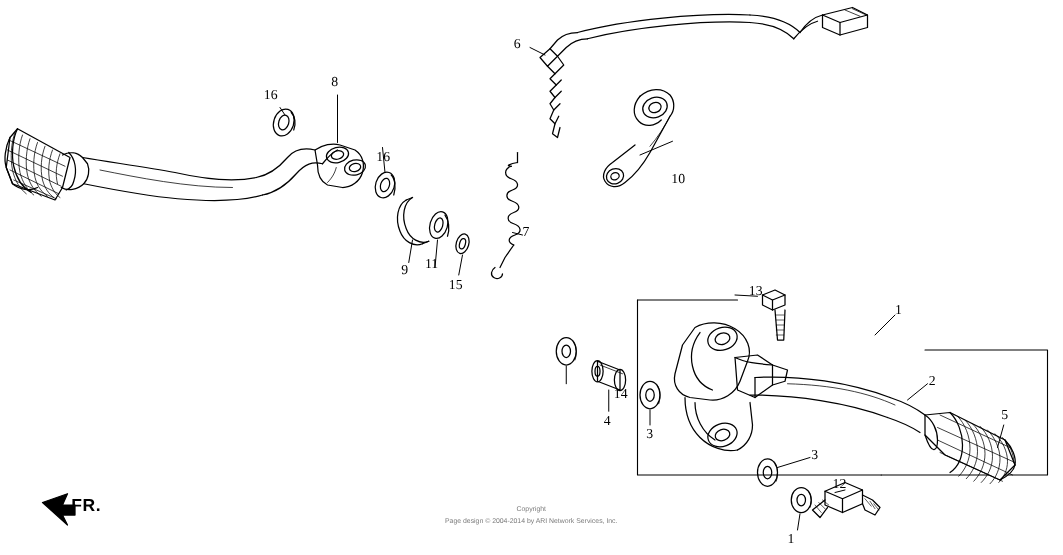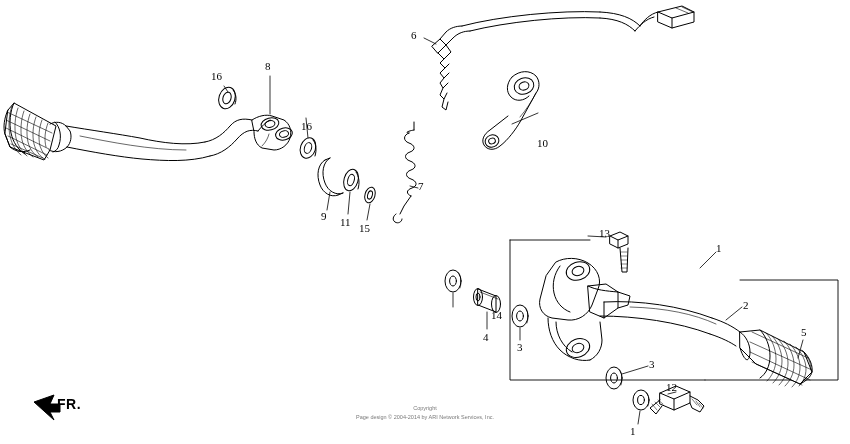--- a/index.html
+++ b/index.html
@@ -280,21 +280,21 @@
 
     <g>
       <path d="M34,402 L54,395 L50,404 L60,404 L60,412 L50,412 L54,420 Z" fill="#000" stroke="#000" stroke-width="1" stroke-linejoin="round"></path>
     </g>
   </svg>
 
   <div class="lbl" style="left:211px;top:71px;">16</div>
   <div class="lbl" style="left:265px;top:61px;">8</div>
   <div class="lbl" style="left:301px;top:121px;">16</div>
   <div class="lbl" style="left:321px;top:211px;">9</div>
-  <div class="lbl" style="left:340px;top:217px;">11</div>
+  <div class="lbl" style="left:340px;top:206px;">11</div>
   <div class="lbl" style="left:359px;top:223px;">15</div>
   <div class="lbl" style="left:418px;top:181px;">7</div>
   <div class="lbl" style="left:411px;top:30px;">6</div>
   <div class="lbl" style="left:537px;top:110px;margin-top:28px;">10</div>
   <div class="lbl" style="left:599px;top:228px;">13</div>
   <div class="lbl" style="left:716px;top:243px;">1</div>
   <div class="lbl" style="left:743px;top:300px;">2</div>
   <div class="lbl" style="left:801px;top:327px;">5</div>
   <div class="lbl" style="left:445px;top:310px;margin-left:46px;">14</div>
   <div class="lbl" style="left:483px;top:332px;">4</div>

